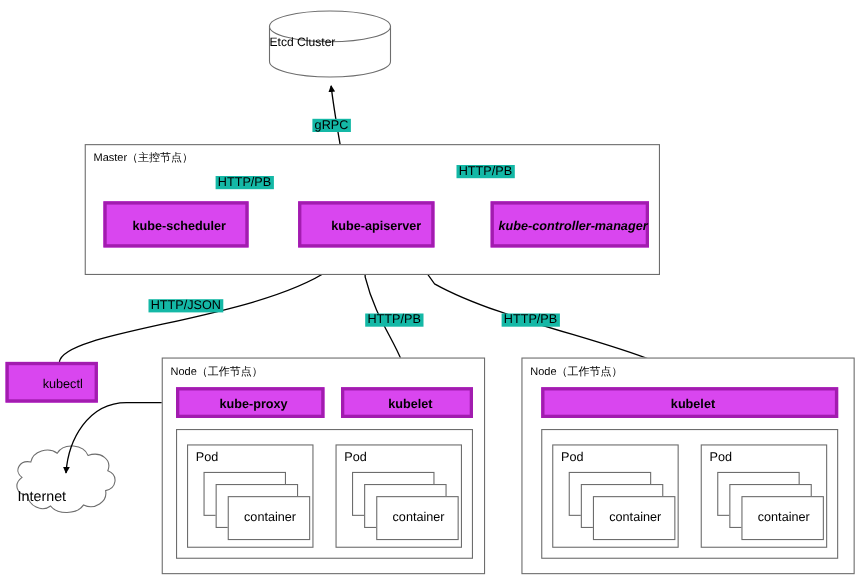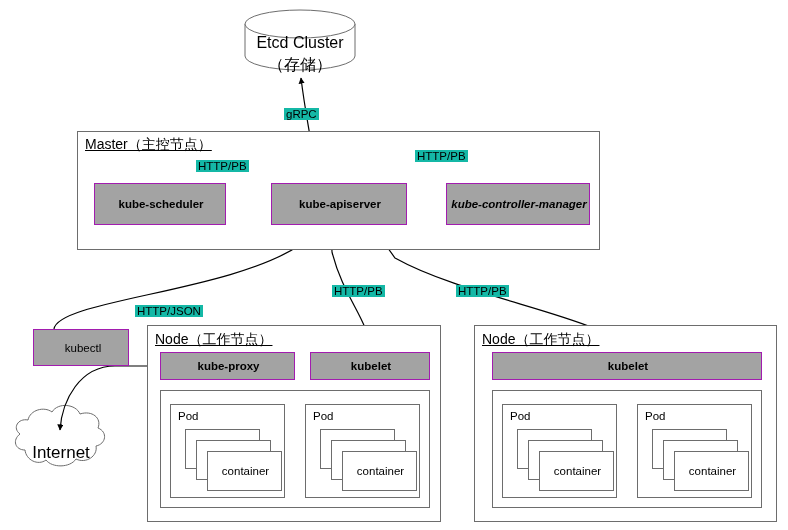--- a/index.html
+++ b/index.html
@@ -21,22 +21,22 @@
   #canvas svg.layer {
     position: absolute;
     left: 0;
     top: 0;
     width: 788px;
     height: 530px;
   }
   .node-box {
     position: absolute;
     box-sizing: border-box;
-    border: 1px solid #a21caf;
-    background: #a3a3a3;
+    border: 3px solid #a21caf;
+    background: #d946ef;
   }
   .grp-box {
     position: absolute;
     box-sizing: border-box;
     border: 1px solid #6d6d6d;
     background: #ffffff;
   }
   .lbl-center {
     position: absolute;
     display: flex;
@@ -52,24 +52,23 @@
   .edge-label {
     position: absolute;
     font-size: 11.5px;
     color: #000000;
     background: #14b8a6;
     padding: 0 2px;
     white-space: nowrap;
   }
   .grp-title {
     position: absolute;
-    font-size: 14px;
+    font-size: 10px;
     color: #000000;
     white-space: nowrap;
-    text-decoration: underline;
   }
   .box-text {
     font-size: 11.5px;
   }
   .pod-title {
     position: absolute;
     font-size: 11.5px;
     color: #000000;
     left: 7px;
     top: 5px;
@@ -79,30 +78,29 @@
   }
   .ctr-box {
     position: absolute;
     box-sizing: border-box;
     border: 1px solid #6d6d6d;
     background: #ffffff;
   }
   .etcd-label {
     position: absolute;
     width: 110px;
-    text-align: center;
-    font-size: 16px;
+    text-align: left;
+    font-size: 11px;
     color: #000;
     line-height: 1.35;
   }
   .cloud-label {
     position: absolute;
     width: 90px;
-    text-align: center;
-    font-size: 17px;
+    font-size: 13px;
     color: #000;
   }
 </style>
 </head>
 <body>
 
 <div id="canvas">
 
   <svg class="layer" viewBox="0 0 788 530" xmlns="http://www.w3.org/2000/svg">
     <defs>
@@ -155,39 +153,38 @@
     <path d="M352,380 C352,392 352,392 352,400" fill="none" stroke="#000000" stroke-width="1.2" marker-end="url(#ah)"></path>
     <path d="M404,380 C404,390 382,390 378,400" fill="none" stroke="#000000" stroke-width="1.2" marker-end="url(#ah)"></path>
 
     <path d="M558,380 C558,390 556,392 556,400" fill="none" stroke="#000000" stroke-width="1.2" marker-end="url(#ah)"></path>
 
     <path d="M692,380 C692,390 690,392 690,400" fill="none" stroke="#000000" stroke-width="1.2" marker-end="url(#ah)"></path>
   </svg>
 
   <div class="etcd-label" style="left:245px; top:32px;">
     <div>Etcd Cluster</div>
-    <div>（存储）</div>
   </div>
 
   <div class="grp-box" style="left:77px; top:131px; width:523px; height:119px;"></div>
   <div class="grp-title" style="left:85px; top:136px;">Master（主控节点）</div>
 
   <div class="node-box" style="left:94px; top:183px; width:132px; height:42px;">
     <div class="lbl-center box-text bold" style="left:0; top:0; width:132px; height:42px;">kube-scheduler</div>
   </div>
 
-  <div class="node-box" style="left:271px; top:183px; width:136px; height:42px;">
+  <div class="node-box" style="left:271px; top:183px; width:124px; height:42px;">
     <div class="lbl-center box-text bold" style="left:0; top:0; width:136px; height:42px;">kube-apiserver</div>
   </div>
 
   <div class="node-box" style="left:446px; top:183px; width:144px; height:42px;">
     <div class="lbl-center box-text bold" style="left:0; top:0; width:144px; height:42px;font-style:italic;">kube-controller-manager</div>
   </div>
 
-  <div class="node-box" style="left:5px; top:329px; width:96px; height:37px;margin-left:28px;">
+  <div class="node-box" style="left:5px; top:329px; width:84px; height:37px;">
     <div class="lbl-center box-text" style="left:0; top:0; width:98px; height:37px;">kubectl</div>
   </div>
 
   <div class="cloud-label" style="left:16px; top:443px;">Internet</div>
 
   <div class="grp-box" style="left:147px; top:325px; width:294px; height:197px;"></div>
   <div class="grp-title" style="left:155px; top:331px;">Node（工作节点）</div>
 
   <div class="node-box" style="left:160px; top:352px; width:135px; height:28px;">
     <div class="lbl-center box-text bold" style="left:0; top:0; width:135px; height:28px;">kube-proxy</div>
@@ -248,17 +245,17 @@
       <div class="ctr-box" style="left:11px; top:11px; width:75px; height:40px;"></div>
       <div class="ctr-box" style="left:22px; top:22px; width:75px; height:40px;">
         <div class="lbl-center box-text" style="left:0; top:0; width:75px; height:40px;">container</div>
       </div>
     </div>
   </div>
 
   <div class="edge-label" style="left:284px; top:108px;">gRPC</div>
   <div class="edge-label" style="left:196px; top:160px;">HTTP/PB</div>
   <div class="edge-label" style="left:415px; top:150px;">HTTP/PB</div>
-  <div class="edge-label" style="left:135px; top:272px;margin-top:33px;">HTTP/JSON</div>
+  <div class="edge-label" style="left:135px; top:272px;">HTTP/JSON</div>
   <div class="edge-label" style="left:332px; top:285px;">HTTP/PB</div>
   <div class="edge-label" style="left:456px; top:285px;">HTTP/PB</div>
 
 </div>
 
 </body></html>

